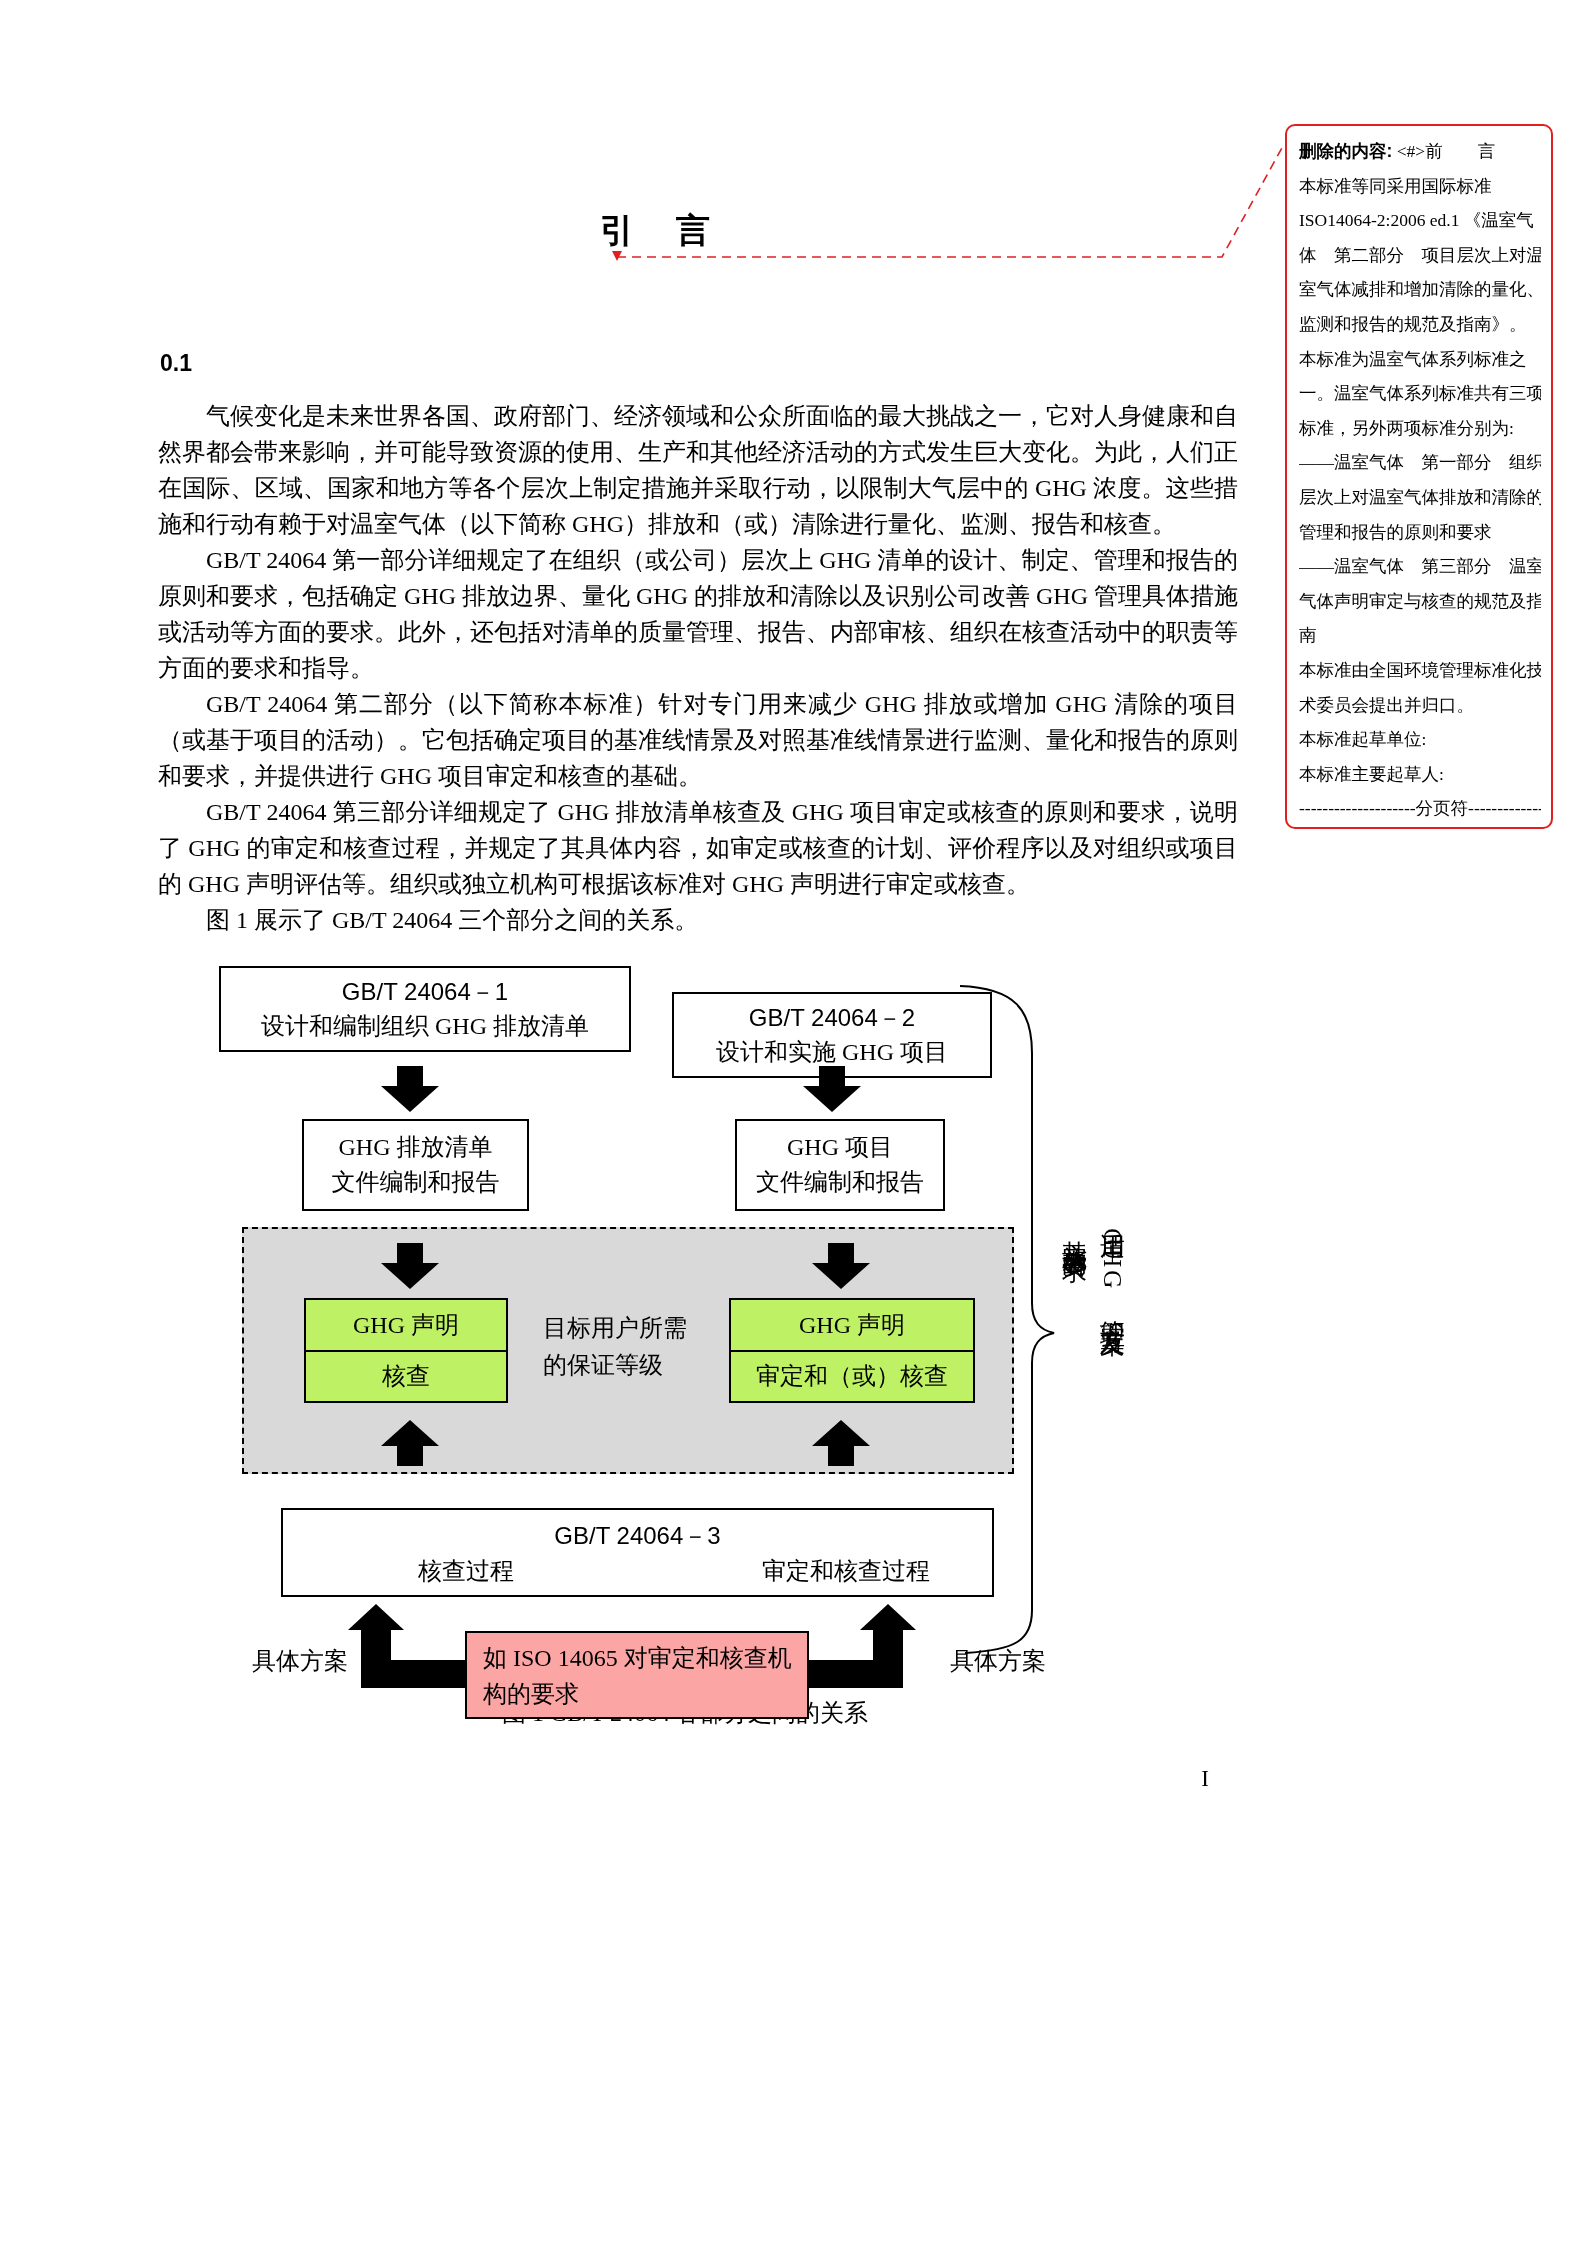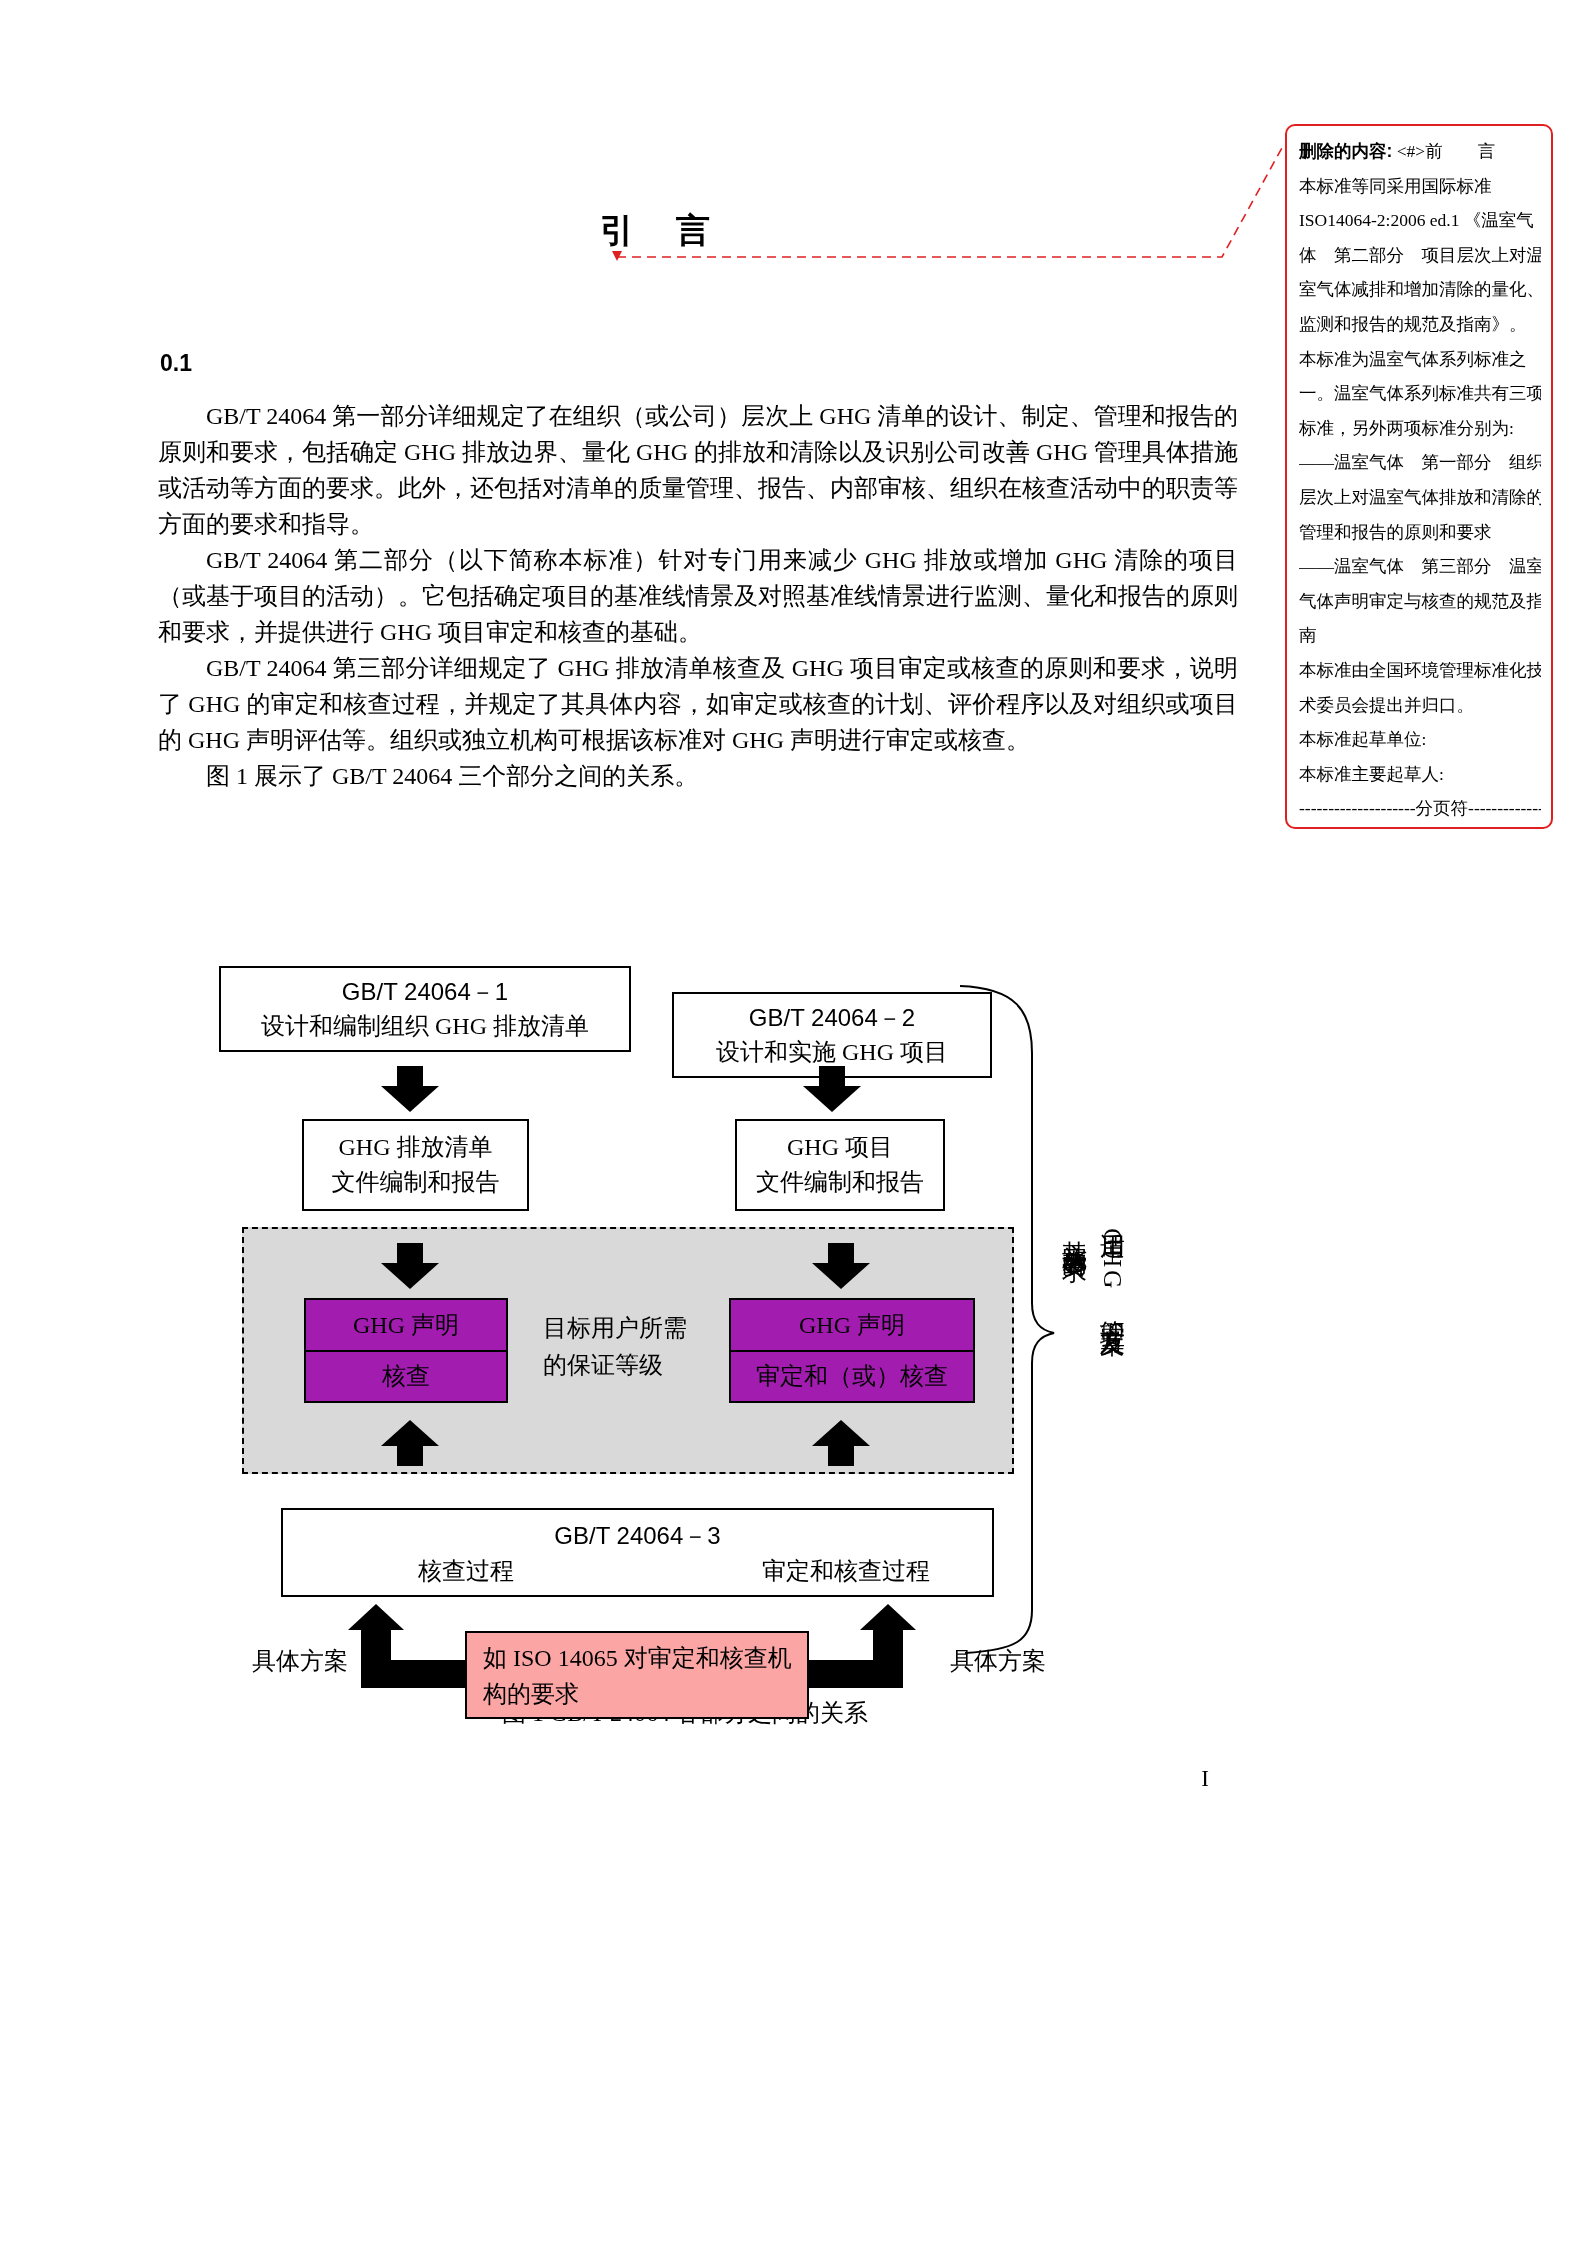--- a/index.html
+++ b/index.html
@@ -42,21 +42,21 @@
     border:2.5px solid #000;background:#fff;display:flex;flex-direction:column;
     align-items:center;justify-content:center;text-align:center;
     font-size:24px;line-height:35px;
   }
   .dbox .t1{font-family:"Liberation Sans","DejaVu Sans",sans-serif;}
   .gray-area{
     left:242px;top:1227px;width:772px;height:247px;
     background:var(--gray);border:2px dashed #000;
   }
   .decl{
-    border:2.5px solid #000;background:#a21caf;font-size:24px;text-align:center;
+    border:2.5px solid #000;background:#bef264;font-size:24px;text-align:center;
     display:flex;flex-direction:column;
   }
   .decl .cell{flex:1;display:flex;align-items:center;justify-content:center;}
   .decl .cell+.cell{border-top:2.5px solid #000;}
   .assurance{
     left:543px;top:1310px;width:160px;font-size:24px;line-height:37px;
   }
   
   .arr{position:absolute;width:58px;}
   .arr .shaft{position:absolute;left:16px;width:26px;height:20px;background:#000;}
@@ -122,20 +122,21 @@
         <div class="c-line">术委员会提出并归口。</div>
         <div class="c-line">本标准起草单位:</div>
         <div class="c-line">本标准主要起草人:</div>
       </div>
     <div class="c-line c-pagebreak">--------------------分页符--------------------</div>
   </div>
 
   <div class="section-no">0.1</div>
 
   <div class="body-text" id="body-text">
+      <p>气候变化是未来世界各国、政府部门、经济领域和公众所面临的最大挑战之一，它对人身健康和自然界都会带来影响，并可能导致资源的使用、生产和其他经济活动的方式发生巨大变化。为此，人们正在国际、区域、国家和地方等各个层次上制定措施并采取行动，以限制大气层中的 GHG 浓度。这些措施和行动有赖于对温室气体（以下简称 GHG）排放和（或）清除进行量化、监测、报告和核查。</p>
       <p>GB/T 24064 第一部分详细规定了在组织（或公司）层次上 GHG 清单的设计、制定、管理和报告的原则和要求，包括确定 GHG 排放边界、量化 GHG 的排放和清除以及识别公司改善 GHG 管理具体措施或活动等方面的要求。此外，还包括对清单的质量管理、报告、内部审核、组织在核查活动中的职责等方面的要求和指导。</p>
       <p>GB/T 24064 第二部分（以下简称本标准）针对专门用来减少 GHG 排放或增加 GHG 清除的项目（或基于项目的活动）。它包括确定项目的基准线情景及对照基准线情景进行监测、量化和报告的原则和要求，并提供进行 GHG 项目审定和核查的基础。</p>
       <p>GB/T 24064 第三部分详细规定了 GHG 排放清单核查及 GHG 项目审定或核查的原则和要求，说明了 GHG 的审定和核查过程，并规定了其具体内容，如审定或核查的计划、评价程序以及对组织或项目的 GHG 声明评估等。组织或独立机构可根据该标准对 GHG 声明进行审定或核查。</p>
       <p>图 1 展示了 GB/T 24064 三个部分之间的关系。</p>
     </div>
 
   <div class="dg dbox" style="left:219px;top:966px;width:412px;height:86px;">
     <div class="t1">GB/T 24064－1</div>
     <div>设计和编制组织 GHG 排放清单</div>
   </div>

